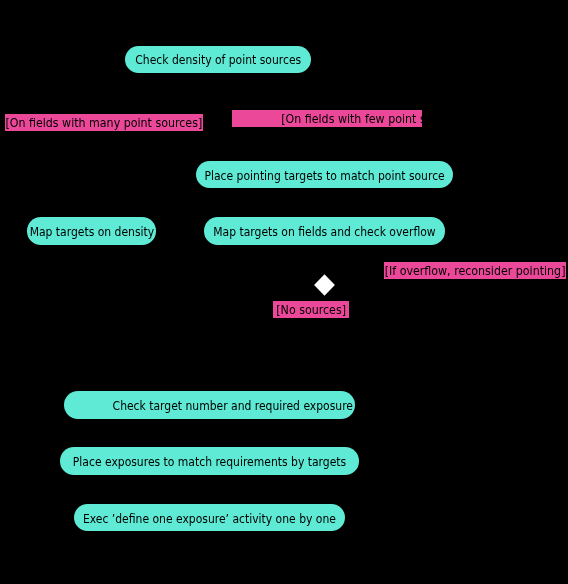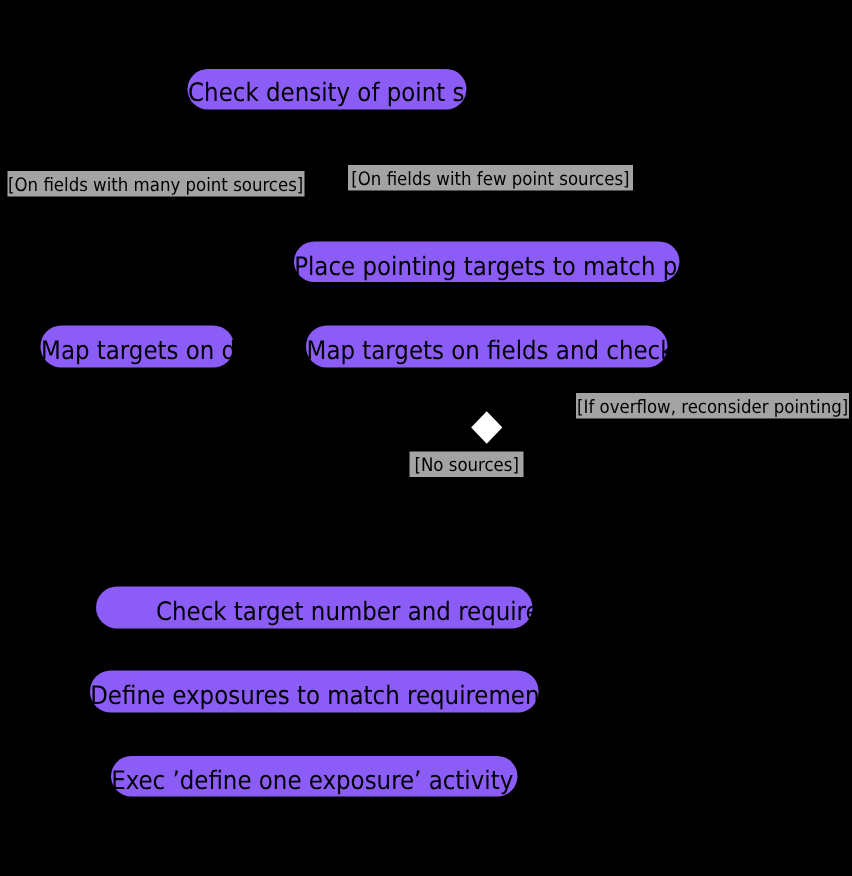--- a/index.html
+++ b/index.html
@@ -2,24 +2,24 @@
 <html><head>
 <meta charset="utf-8">
 <title>Activity Diagram</title>
 <style>
   html,body{margin:0;padding:0;background:#000;}
   body{width:568px;height:584px;overflow:hidden;
        font-family:"DejaVu Sans",sans-serif;font-stretch:condensed;
        -webkit-font-smoothing:antialiased;}
   #canvas{position:relative;width:568px;height:584px;background:#000;overflow:hidden;}
   svg.links{position:absolute;left:0;top:0;width:568px;height:584px;}
-  .activity{position:absolute;background:#8b5cf6;color:#000;
-    font-size:17px;line-height:1;white-space:nowrap;text-align:center;}
+  .activity{position:absolute;background:#5eead4;color:#000;
+    font-size:12px;line-height:1;white-space:nowrap;text-align:center;}
   .activity span{position:absolute;left:0;width:100%;text-align:center;}
-  .guard{position:absolute;background:#a3a3a3;color:#000;font-size:12.3px;line-height:1;
+  .guard{position:absolute;background:#ec4899;color:#000;font-size:12.3px;line-height:1;
     white-space:nowrap;text-align:center;}
   .guard span{position:absolute;left:0;width:100%;text-align:center;}
   .diamond{position:absolute;background:#fff;}
 </style>
 </head>
 <body>
 
 <div id="canvas">
   <svg class="links" id="links" width="568" height="584" viewBox="0 0 568 584">
       <polyline points="218.2,28 218.2,45.6" fill="none" stroke="#000000" stroke-width="1"></polyline>
@@ -44,30 +44,30 @@
     <div class="activity" style="left: 27.4px; top: 217.4px; width: 129px; height: 27.7px; border-radius: 13.85px;">
       <span style="top: 8.85px;">Map targets on density</span>
     </div>
     <div class="activity" style="left: 204.4px; top: 217.4px; width: 240.2px; height: 27.7px; border-radius: 13.85px;">
       <span style="top: 8.85px;">Map targets on fields and check overflow</span>
     </div>
     <div class="activity" style="left: 64px; top: 390.5px; width: 291px; height: 28px; border-radius: 14px;">
       <span style="top: 9px; margin-left: 40px;">Check target number and required exposure times</span>
     </div>
     <div class="activity" style="left: 60.1px; top: 447.4px; width: 298.8px; height: 27.7px; border-radius: 13.85px;">
-      <span style="top: 8.85px;">Define exposures to match requirements by targets</span>
+      <span style="top: 8.85px;">Place exposures to match requirements by targets</span>
     </div>
     <div class="activity" style="left: 74.1px; top: 503.9px; width: 270.7px; height: 27.6px; border-radius: 13.8px;">
       <span style="top: 8.8px;">Exec ’define one exposure’ activity one by one</span>
     </div>
     <div class="guard" style="left: 4.8px; top: 113.8px; width: 198px; height: 17.1px;">
       <span style="top: 3.55px;">[On fields with many point sources]</span>
     </div>
     <div class="guard" style="left: 231.8px; top: 109.8px; width: 190.3px; height: 17.1px;">
-      <span style="top: 3.55px;">[On fields with few point sources]</span>
+      <span style="top: 3.55px; padding-left: 47px;">[On fields with few point sources]</span>
     </div>
     <div class="guard" style="left: 383.9px; top: 261.9px; width: 182.4px; height: 17px;">
       <span style="top: 3.5px;">[If overflow, reconsider pointing]</span>
     </div>
     <div class="guard" style="left: 272.8px; top: 300.8px; width: 76.7px; height: 17.1px;">
       <span style="top: 3.55px;">[No sources]</span>
     </div>
     <div class="diamond" style="left: 314.1px; top: 274.15px; width: 20.8px; height: 21.7px; clip-path: polygon(50% 0%, 100% 50%, 50% 100%, 0% 50%);"></div>
   </div>
 

